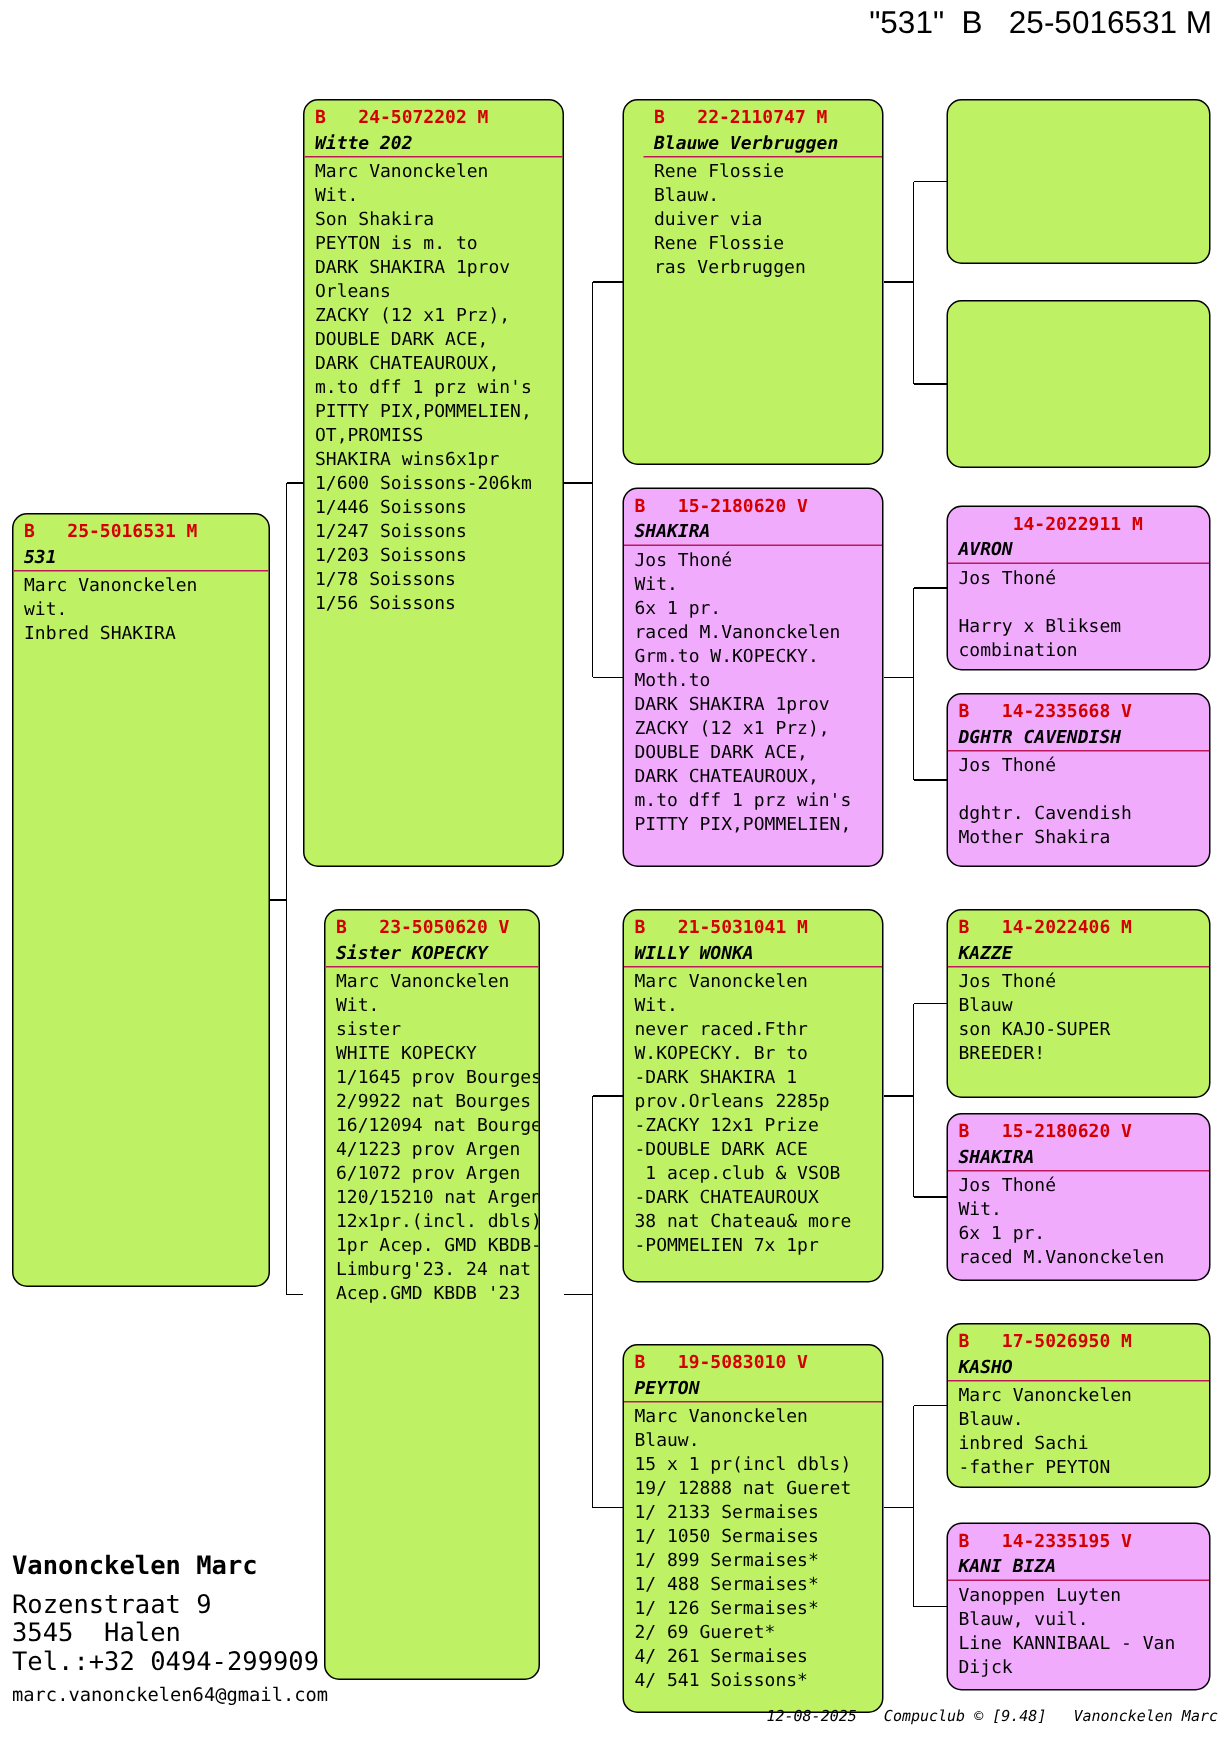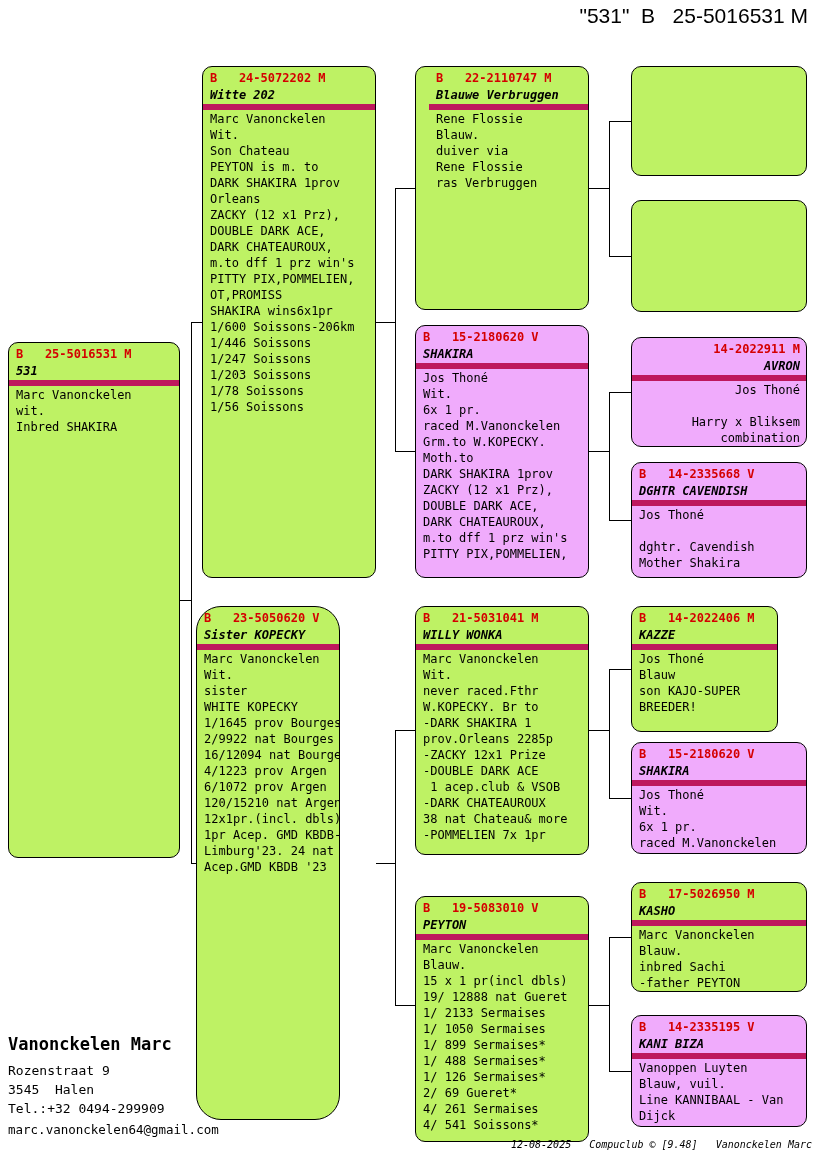--- a/index.html
+++ b/index.html
@@ -16,26 +16,26 @@
   #conn path{stroke:#000;stroke-width:1;fill:none;shape-rendering:crispEdges;}
   .pbox{
     position:absolute;box-sizing:border-box;border:1px solid #000;
     border-radius:10px;background:#bef264;padding:3px 6px 2px 7px;
     font-size:12px;line-height:16px;overflow:hidden;
   }
   .pbox.pink{background:#f0abfc;}
   .pbox .hdr{color:#d40000;font-weight:bold;white-space:pre;height:17px;}
   .pbox .nm{
     font-style:italic;font-weight:bold;white-space:pre;
-    border-bottom:6px solid #be185d;margin:0 -7px 1px -7px;padding:0 7px 1px 7px;
+    border-bottom:1px solid #be185d;margin:0 -7px 1px -7px;padding:0 7px 1px 7px;
   }
   .pbox .ln{white-space:pre;}
   #contact{position:absolute;left:8px;top:1033px;}
   #contact .cname{font-weight:bold;font-size:17px;line-height:22px;margin-bottom:6px;}
-  #contact .cline{font-size:13px;line-height:19px;white-space:pre;}
+  #contact .cline{font-size:17px;line-height:19px;white-space:pre;}
   #email{position:absolute;left:8px;top:1122px;font-size:12.5px;white-space:pre;}
   #footer{
     position:absolute;right:4px;top:1139px;font-size:10px;font-style:italic;
     white-space:pre;color:#000;
   }
 </style>
 </head>
 <body>
 
 <div id="title">"531"  B   25-5016531 M</div>
@@ -56,39 +56,39 @@
       <div class="nm">531</div>
       <div class="ln">Marc Vanonckelen</div>
       <div class="ln">wit.</div>
       <div class="ln">Inbred SHAKIRA</div>
     </div>
     <div class="pbox" style="left: 202px; top: 66px; width: 174px; height: 512px;">
       <div class="hdr">B   24-5072202 M</div>
       <div class="nm">Witte 202</div>
       <div class="ln">Marc Vanonckelen</div>
       <div class="ln">Wit.</div>
-      <div class="ln">Son Chateau</div>
+      <div class="ln">Son Shakira</div>
       <div class="ln">PEYTON is m. to</div>
       <div class="ln">DARK SHAKIRA 1prov</div>
       <div class="ln">Orleans</div>
       <div class="ln">ZACKY (12 x1 Prz),</div>
       <div class="ln">DOUBLE DARK ACE,</div>
       <div class="ln">DARK CHATEAUROUX,</div>
       <div class="ln">m.to dff 1 prz win's</div>
       <div class="ln">PITTY PIX,POMMELIEN,</div>
       <div class="ln">OT,PROMISS</div>
       <div class="ln">SHAKIRA wins6x1pr</div>
       <div class="ln">1/600 Soissons-206km</div>
       <div class="ln">1/446 Soissons</div>
       <div class="ln">1/247 Soissons</div>
       <div class="ln">1/203 Soissons</div>
       <div class="ln">1/78 Soissons</div>
       <div class="ln">1/56 Soissons</div>
     </div>
-    <div class="pbox" style="left: 196px; top: 606px; width: 144px; height: 514px; border-radius: 25px;">
+    <div class="pbox" style="left: 216px; top: 606px; width: 144px; height: 514px;">
       <div class="hdr">B   23-5050620 V</div>
       <div class="nm">Sister KOPECKY</div>
       <div class="ln">Marc Vanonckelen</div>
       <div class="ln">Wit.</div>
       <div class="ln">sister</div>
       <div class="ln">WHITE KOPECKY</div>
       <div class="ln">1/1645 prov Bourges</div>
       <div class="ln">2/9922 nat Bourges</div>
       <div class="ln">16/12094 nat Bourges</div>
       <div class="ln">4/1223 prov Argen</div>
@@ -151,37 +151,37 @@
       <div class="ln">1/ 1050 Sermaises</div>
       <div class="ln">1/ 899 Sermaises*</div>
       <div class="ln">1/ 488 Sermaises*</div>
       <div class="ln">1/ 126 Sermaises*</div>
       <div class="ln">2/ 69 Gueret*</div>
       <div class="ln">4/ 261 Sermaises</div>
       <div class="ln">4/ 541 Soissons*</div>
     </div>
     <div class="pbox" style="left: 631px; top: 66px; width: 176px; height: 110px;"></div>
     <div class="pbox" style="left: 631px; top: 200px; width: 176px; height: 112px;"></div>
-    <div class="pbox pink" style="left: 631px; top: 337px; width: 176px; height: 110px; text-align: right;">
+    <div class="pbox pink" style="left: 631px; top: 337px; width: 176px; height: 110px;">
       <div class="hdr">     14-2022911 M</div>
       <div class="nm">AVRON</div>
       <div class="ln">Jos Thoné</div>
       <div class="ln">&nbsp;</div>
       <div class="ln">Harry x Bliksem</div>
       <div class="ln">combination</div>
     </div>
     <div class="pbox pink" style="left: 631px; top: 462px; width: 176px; height: 116px;">
       <div class="hdr">B   14-2335668 V</div>
       <div class="nm">DGHTR CAVENDISH</div>
       <div class="ln">Jos Thoné</div>
       <div class="ln">&nbsp;</div>
       <div class="ln">dghtr. Cavendish</div>
       <div class="ln">Mother Shakira</div>
     </div>
-    <div class="pbox" style="left: 631px; top: 606px; width: 147px; height: 126px;">
+    <div class="pbox" style="left: 631px; top: 606px; width: 176px; height: 126px;">
       <div class="hdr">B   14-2022406 M</div>
       <div class="nm">KAZZE</div>
       <div class="ln">Jos Thoné</div>
       <div class="ln">Blauw</div>
       <div class="ln">son KAJO-SUPER</div>
       <div class="ln">BREEDER!</div>
     </div>
     <div class="pbox pink" style="left: 631px; top: 742px; width: 176px; height: 112px;">
       <div class="hdr">B   15-2180620 V</div>
       <div class="nm">SHAKIRA</div>

